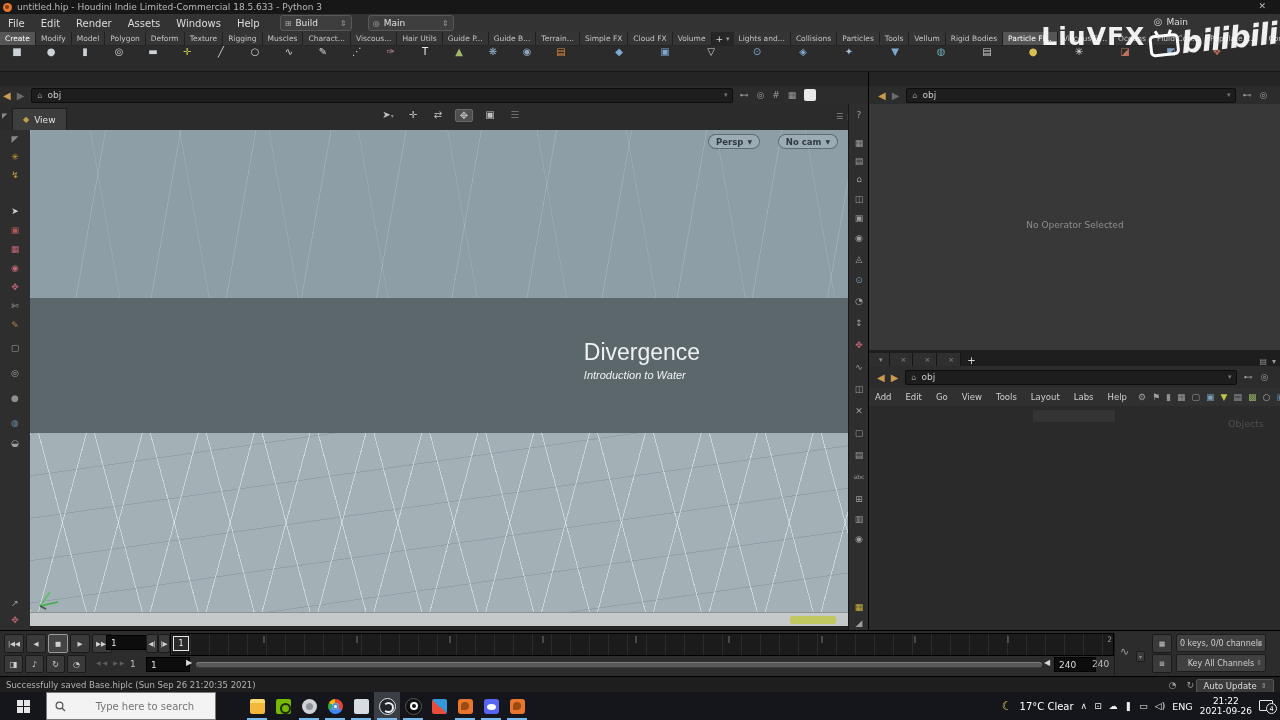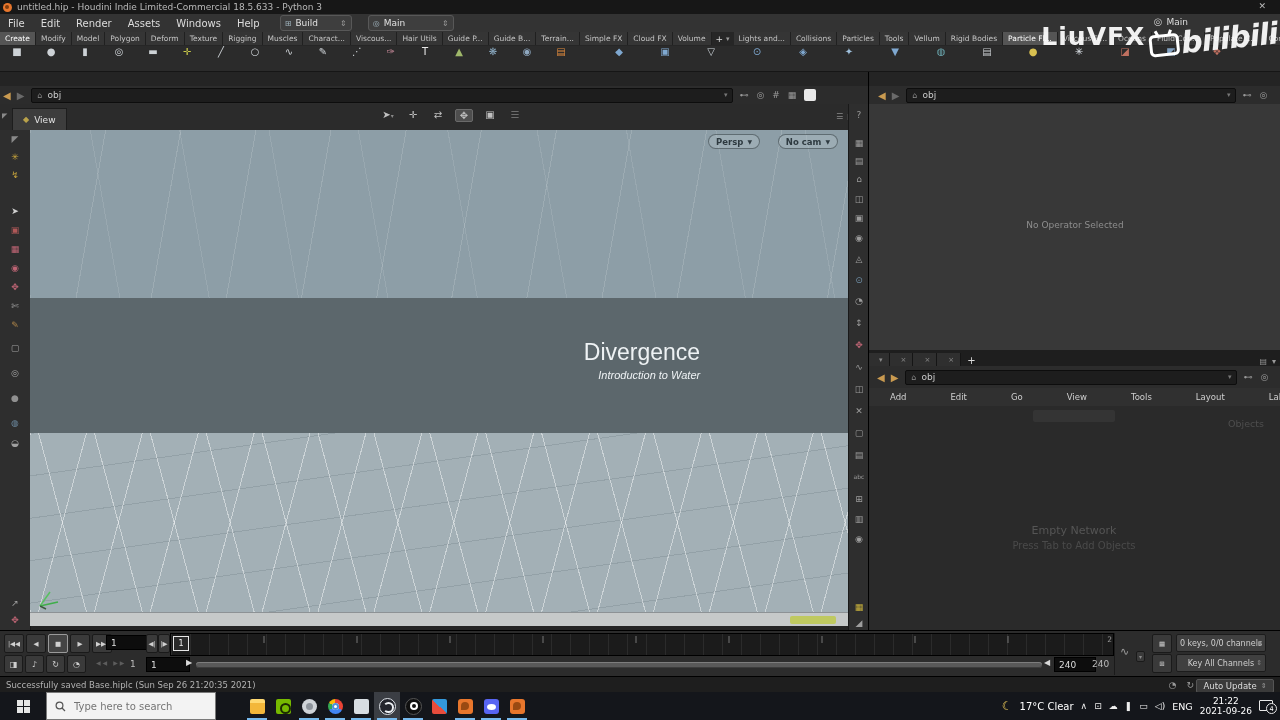--- a/index.html
+++ b/index.html
@@ -75,21 +75,21 @@
   .strip-ic{position:absolute;left:0;width:100%;text-align:center;font-size:9px;color:#9d9d9d;line-height:10px;}
   #canvas{left:30px;top:130px;width:818px;height:482px;overflow:hidden;}
   .band-top{position:absolute;left:0;top:0;width:100%;height:168px;background:#8d9ea7;
      background-image:repeating-linear-gradient(100deg,rgba(255,255,255,.14) 0 1px,transparent 1px 74px),
                       repeating-linear-gradient(80deg,rgba(255,255,255,.10) 0 1px,transparent 1px 88px);}
   .band-mid{position:absolute;left:0;top:168px;width:100%;height:135px;background:#5c676c;}
   .band-bot{position:absolute;left:0;top:303px;width:100%;height:179px;background:#a3b0b6;
      background-image:repeating-linear-gradient(105deg,rgba(255,255,255,.45) 0 1px,transparent 1px 54px),
                       repeating-linear-gradient(75deg,rgba(255,255,255,.45) 0 1px,transparent 1px 54px),
                       repeating-linear-gradient(172deg,rgba(110,125,132,.30) 0 1px,transparent 1px 42px);}
-  #slide-title{position:absolute;left:612px;top:210px;transform:translateX(-50%);text-align:right;
+  #slide-title{position:absolute;left:612px;top:210px;transform:translateX(-50%);text-align:left;
      font-family:"Liberation Sans","DejaVu Sans",sans-serif;color:#eef2f4;}
   #slide-title .t1{font-size:23px;line-height:25px;}
   #slide-title .t2{font-size:11px;font-style:italic;margin-top:4px;}
   .vp-pill{position:absolute;top:4px;height:13px;display:flex;align-items:center;gap:4px;padding:0 7px;
      border:1px solid rgba(45,56,62,.55);border-radius:8px;background:rgba(205,214,218,.25);
      font-size:8.5px;font-weight:bold;color:#2e3a40;}
   .vp-pill .dd{font-size:6px;}
   #pill-persp{right:88px;margin-left:39px;}
   #pill-cam{right:10px;}
   #axis-gizmo{position:absolute;left:6px;bottom:2px;}
@@ -98,21 +98,21 @@
   #help-smudge{position:absolute;right:12px;top:3px;width:46px;height:8px;background:rgba(186,200,10,.55);
      border-radius:2px;filter:blur(.6px);}
 
   
   #params{left:868px;top:104px;width:412px;height:246px;background:#383838;border-left:1px solid #b91c1c;}
   #no-op{position:absolute;left:0;top:116px;width:100%;text-align:center;font-size:9px;color:#8d8d8d;}
   #nettabs{left:868px;top:350px;width:412px;height:16px;background:#1e1e1e;display:flex;align-items:flex-end;overflow:hidden;}
   #netpath{left:868px;top:366px;width:412px;height:22px;background:#2c2c2c;display:flex;align-items:center;}
   #netmenu{left:868px;top:388px;width:412px;height:18px;background:#303030;border-bottom:1px solid #151515;
            display:flex;align-items:center;gap:0;}
-  .netmenu-item{font-size:8.5px;color:#cfcfcf;padding:0 22px;}
+  .netmenu-item{font-size:8.5px;color:#cfcfcf;padding:0 7px;}
   #netmenu-icons{display:flex;gap:6px;margin-left:4px;font-size:9px;}
   #netcanvas{left:868px;top:406px;width:412px;height:224px;background:#2a2a2a;}
   #net-ghost-tab{position:absolute;left:165px;top:4px;width:82px;height:12px;background:#343434;border-radius:2px;}
   #net-objects{position:absolute;right:16px;top:12px;font-size:9.5px;color:#4e4e4e;}
   #net-empty{position:absolute;left:0;top:118px;width:100%;text-align:center;color:#555;}
   #net-empty .e1{font-size:11px;}
   #net-empty .e2{font-size:10px;color:#4a4a4a;margin-top:3px;}
 
   
   #timeline{top:630px;height:46px;background:#2c2c2c;border-top:1px solid #000;}
@@ -154,21 +154,21 @@
   #auto-update .spin{font-size:7px;color:#999;}
 
   
   #taskbar{top:692px;height:28px;background:#14161b;}
   #start-btn{position:absolute;left:0;top:0;width:46px;height:28px;display:flex;align-items:center;justify-content:center;}
   #start-btn .winlogo{display:grid;grid-template-columns:6px 6px;grid-template-rows:6px 6px;gap:1px;}
   #start-btn .winlogo span{background:#e6e6e6;}
   #search-box{position:absolute;left:46px;top:0;width:170px;height:28px;background:#f3f3f3;border:1px solid #7a7a7a;
      display:flex;align-items:center;gap:6px;padding:0 8px;box-sizing:border-box;}
   #search-box input{border:none;outline:none;background:transparent;font-size:10px;color:#555;width:120px;
-     font-family:"DejaVu Sans",sans-serif;}
+     font-family:"DejaVu Sans",sans-serif;text-align:right;}
   #task-apps{position:absolute;left:218px;top:0;height:28px;display:flex;}
   .slot{width:26px;height:28px;display:flex;align-items:center;justify-content:center;position:relative;}
   .slot.active{background:#3b3e44;}
   .slot .under{position:absolute;bottom:0;left:3px;width:20px;height:2px;background:#76b9ed;}
   .appicon{width:15px;height:15px;border-radius:3px;position:relative;}
   .ic-file-explorer{background:linear-gradient(#ffd971 0 30%,#f3b73a 30%);border-radius:2px;}
   .ic-nvidia{background:#76b900;border-radius:2px;}
   .ic-nvidia:after{content:"";position:absolute;left:4px;top:4px;width:7px;height:7px;border:2px solid #1d2b00;border-radius:50%;}
   .ic-media-app{background:#cfd3d8;border-radius:50%;}
   .ic-media-app:after{content:"";position:absolute;left:4px;top:4px;width:7px;height:7px;background:#8d939b;border-radius:50%;}
@@ -639,24 +639,20 @@
         <div style="color: rgb(154, 160, 166);">▤</div>
         <div style="color: rgb(143, 174, 90);">▩</div>
         <div style="color: rgb(168, 168, 168);">○</div>
         <div style="color: rgb(94, 135, 168);">▣</div>
       </div>
     </div>
 
   <div id="netcanvas" class="abs">
     <div id="net-ghost-tab"></div>
     <div id="net-objects">Objects</div>
-    <div id="net-empty">
-      <div class="e1">Empty Network</div>
-      <div class="e2">Press Tab to Add Objects</div>
-    </div>
   </div>
 
   <div class="vdiv" style="left:868px;top:72px;height:558px;"></div>
 
   <div id="timeline" class="row">
     <div id="transport">
         <div class="tbtn">|◀◀</div>
         <div class="tbtn">◀</div>
         <div class="tbtn active">■</div>
         <div class="tbtn">▶</div>

